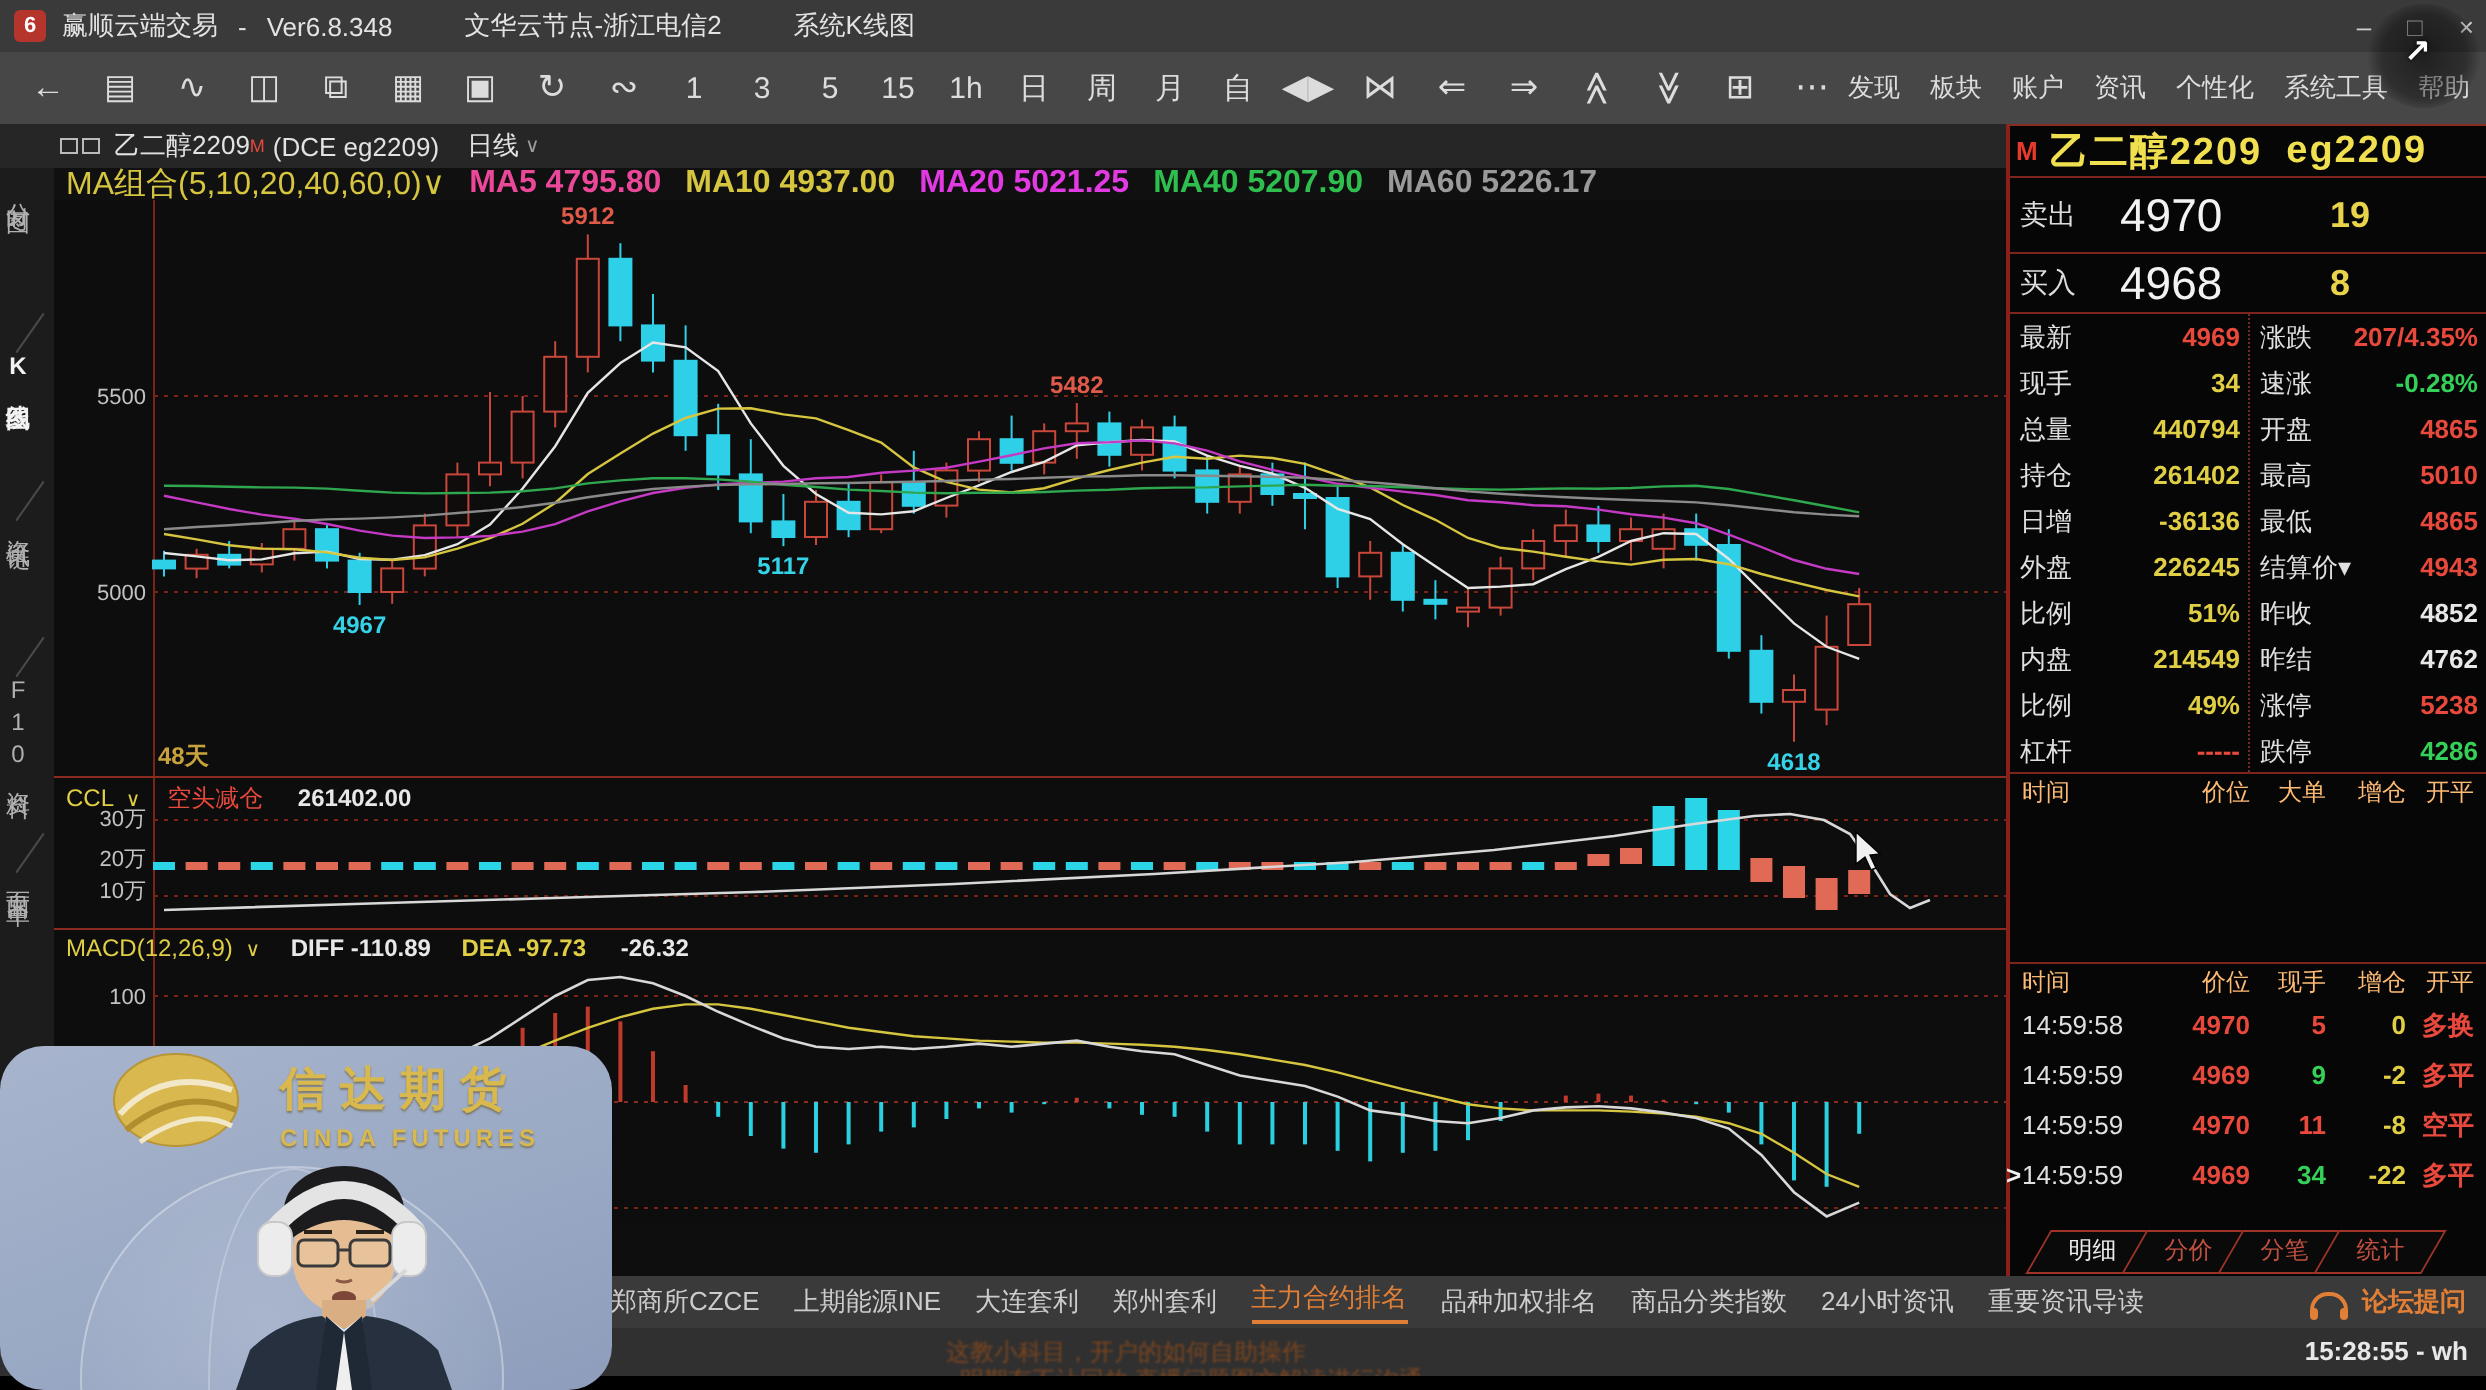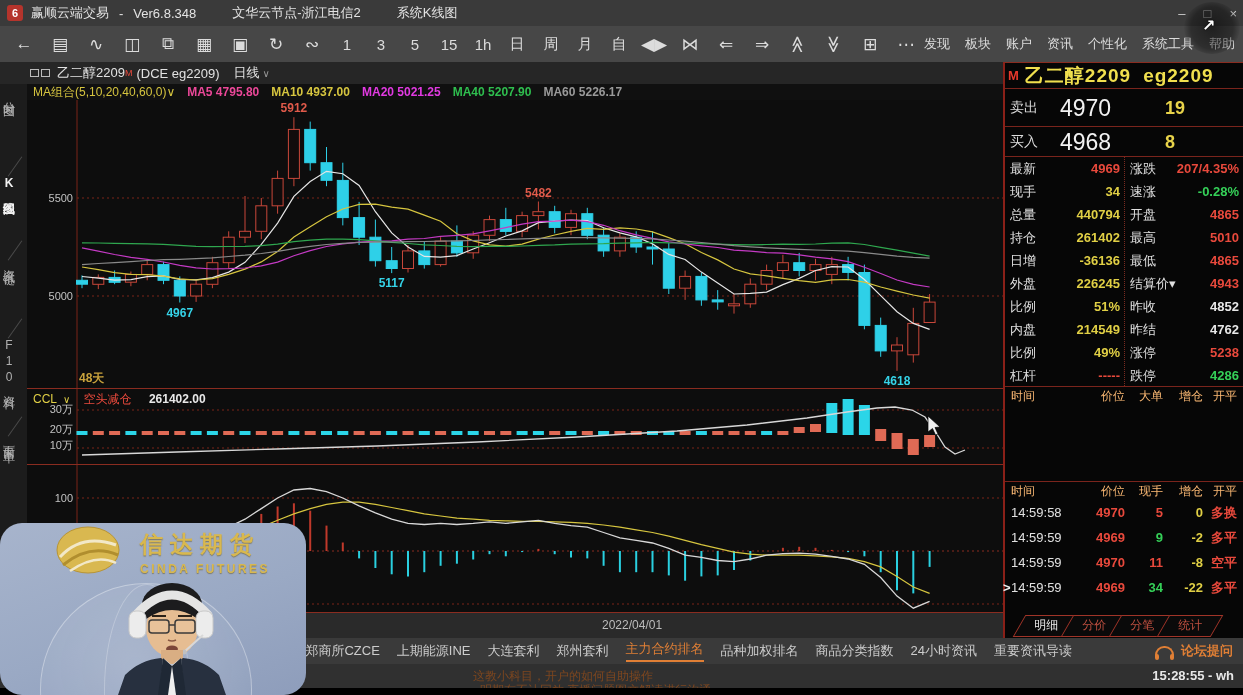--- a/index.html
+++ b/index.html
@@ -32,21 +32,21 @@
   .supflag{color:#e8493c;font-size:9px;vertical-align:super;margin-right:4px;}
   .caret{color:#9a9a9a;font-size:10px;margin-left:3px;}
   
   #sidebar{position:absolute;left:0;top:84px;width:27px;height:554px;background:#1c1c1c;border-right:1px solid #2c2c2c;}
   .side-tab{position:absolute;left:0;width:27px;text-align:center;writing-mode:vertical-lr;
     text-orientation:upright;letter-spacing:2px;font-size:12px;color:#b0b0b0;}
   .side-tab.active{color:#f2f2f2;font-weight:bold;}
   .side-sep{position:absolute;left:3px;width:24px;height:1px;background:#4a4a4a;transform:rotate(-55deg);}
   
   #ma-header{position:absolute;left:27px;top:84px;width:976px;height:16px;background:#101010;
-    font-size:12px;display:flex;gap:12px;align-items:center;padding-left:6px;white-space:nowrap;}
+    font-size:16px;display:flex;gap:12px;align-items:center;padding-left:6px;white-space:nowrap;}
   
   #main-svg{position:absolute;left:27px;top:100px;width:976px;height:288px;background:#0d0d0d;}
   #ccl-panel{position:absolute;left:27px;top:388px;width:976px;height:76px;background:#0d0d0d;border-top:1px solid #8a2c20;}
   #ccl-svg{position:absolute;left:0;top:0;width:976px;height:76px;}
   .panel-hdr{position:absolute;left:6px;top:2px;font-size:12px;white-space:nowrap;z-index:3;}
   #macd-panel{position:absolute;left:27px;top:464px;width:976px;height:148px;background:#0d0d0d;border-top:1px solid #8a2c20;}
   #macd-svg{position:absolute;left:0;top:0;width:976px;height:148px;}
   #date-axis{position:absolute;left:27px;top:612px;width:976px;height:26px;background:#2a2a2a;
     border-top:1px solid #8a2c20;color:#bdbdbd;font-size:12px;}
   #date-axis span{position:absolute;left:575px;top:5px;}
@@ -396,20 +396,27 @@
         <rect x="880.8" y="50" width="11" height="16" fill="#e06a55"></rect>
         <rect x="897.1" y="46" width="11" height="12" fill="#e06a55"></rect>
         <polyline points="55,66 150,63 250,60 350,57 450,53 550,48 650,42 720,36 780,29 820,23 850,19 868,18 885,21 898,28 908,42 918,58 928,65 938,61" fill="none" stroke="#d8d8d8" stroke-width="1.3"></polyline>
         <g transform="translate(901,27)">
           <polygon points="0,0 0,16 4.5,12.5 7.5,19 10,18 7,11.5 12,11" fill="#f0f0f0" stroke="#000" stroke-width="0.7"></polygon>
         </g>
       </svg>
   </div>
 
   <div id="macd-panel">
+    <div class="panel-hdr">
+      <span class="yel">MACD(12,26,9)</span>
+      <span class="yel caret">∨</span>
+      <span class="wht" style="margin-left:12px;font-weight:bold;">DIFF -110.89</span>
+      <span class="yel" style="margin-left:12px;font-weight:bold;">DEA -97.73</span>
+      <span class="wht" style="margin-left:14px;font-weight:bold;">-26.32</span>
+    </div>
     <svg id="macd-svg" viewBox="0 0 976 148">
         <line x1="50" y1="33" x2="976" y2="33" stroke="#7a2418" stroke-dasharray="2,3"></line>
         <line x1="50" y1="139" x2="976" y2="139" stroke="#7a2418" stroke-dasharray="2,3"></line>
         <line x1="50" y1="86" x2="976" y2="86" stroke="#8a2c20" stroke-dasharray="2,3"></line>
         <line x1="50" y1="0" x2="50" y2="148" stroke="#7a2418"></line>
         <text x="46" y="37" fill="#c2c2c2" font-size="11" text-anchor="end">100</text>
         <line x1="55.0" y1="86" x2="55.0" y2="80.7" stroke="#c0392b" stroke-width="2"></line>
         <line x1="71.3" y1="86" x2="71.3" y2="79.6" stroke="#c0392b" stroke-width="2"></line>
         <line x1="87.6" y1="86" x2="87.6" y2="79.6" stroke="#c0392b" stroke-width="2"></line>
         <line x1="103.9" y1="86" x2="103.9" y2="82.8" stroke="#c0392b" stroke-width="2"></line>
@@ -457,23 +464,20 @@
         <line x1="837.4" y1="86" x2="837.4" y2="91.3" stroke="#2ad0e0" stroke-width="2"></line>
         <line x1="853.7" y1="86" x2="853.7" y2="107.2" stroke="#2ad0e0" stroke-width="2"></line>
         <line x1="870.0" y1="86" x2="870.0" y2="125.2" stroke="#2ad0e0" stroke-width="2"></line>
         <line x1="886.3" y1="86" x2="886.3" y2="128.4" stroke="#2ad0e0" stroke-width="2"></line>
         <line x1="902.6" y1="86" x2="902.6" y2="101.9" stroke="#2ad0e0" stroke-width="2"></line>
         <polyline points="55.0,80.7 71.3,79.6 87.6,78.6 103.9,78.0 120.2,77.5 136.5,77.0 152.8,76.5 169.1,75.9 185.4,74.3 201.7,71.7 218.0,67.5 234.3,62.1 250.6,55.3 266.9,48.9 283.2,43.6 299.5,39.4 315.8,37.2 332.1,37.2 348.4,39.4 364.7,42.5 381.0,45.7 397.3,48.9 413.6,51.0 429.9,53.1 446.2,54.2 462.5,55.3 478.8,55.8 495.1,56.3 511.4,56.3 527.7,56.8 544.0,57.4 560.3,58.4 576.6,60.0 592.9,62.1 609.2,64.8 625.5,67.5 641.8,71.2 658.1,75.4 674.4,79.6 690.7,83.3 707.0,87.1 723.3,89.2 739.6,90.2 755.9,90.2 772.2,90.2 788.5,90.8 804.8,91.8 821.1,93.4 837.4,96.6 853.7,101.9 870.0,111.4 886.3,122.0 902.6,128.4 " fill="none" stroke="#d6c53f" stroke-width="1.2"></polyline>
         <polyline points="55.0,78.0 71.3,76.5 87.6,75.4 103.9,76.5 120.2,77.5 136.5,75.4 152.8,76.5 169.1,74.3 185.4,70.1 201.7,62.1 218.0,54.2 234.3,43.6 250.6,33.0 266.9,25.0 283.2,23.5 299.5,26.6 315.8,33.0 332.1,40.9 348.4,47.8 364.7,54.2 381.0,58.4 397.3,59.5 413.6,58.4 429.9,59.5 446.2,58.4 462.5,56.8 478.8,58.4 495.1,56.8 511.4,55.3 527.7,58.4 544.0,60.6 560.3,62.1 576.6,67.5 592.9,72.8 609.2,75.4 625.5,78.0 641.8,83.3 658.1,90.2 674.4,92.4 690.7,95.5 707.0,96.6 723.3,94.0 739.6,90.2 755.9,88.7 772.2,88.1 788.5,89.2 804.8,91.3 821.1,94.0 837.4,99.3 853.7,112.5 870.0,131.1 886.3,143.2 902.6,136.3 " fill="none" stroke="#d8d8d8" stroke-width="1.3"></polyline>
       </svg>
   </div>
 
-  <div id="date-axis">
-    <span>2022/04/01</span>
-  </div>
 
   <div id="right-panel">
     <div id="rp-header" class="rp-row">
       <span class="flag">M</span>
       <span class="nm">乙二醇2209</span>
       <span class="nm" style="margin-left:12px;">eg2209</span>
     </div>
     <div id="rp-sell" class="rp-row">
       <span class="bs-label">卖出</span>
       <span class="bs-price">4970</span>

